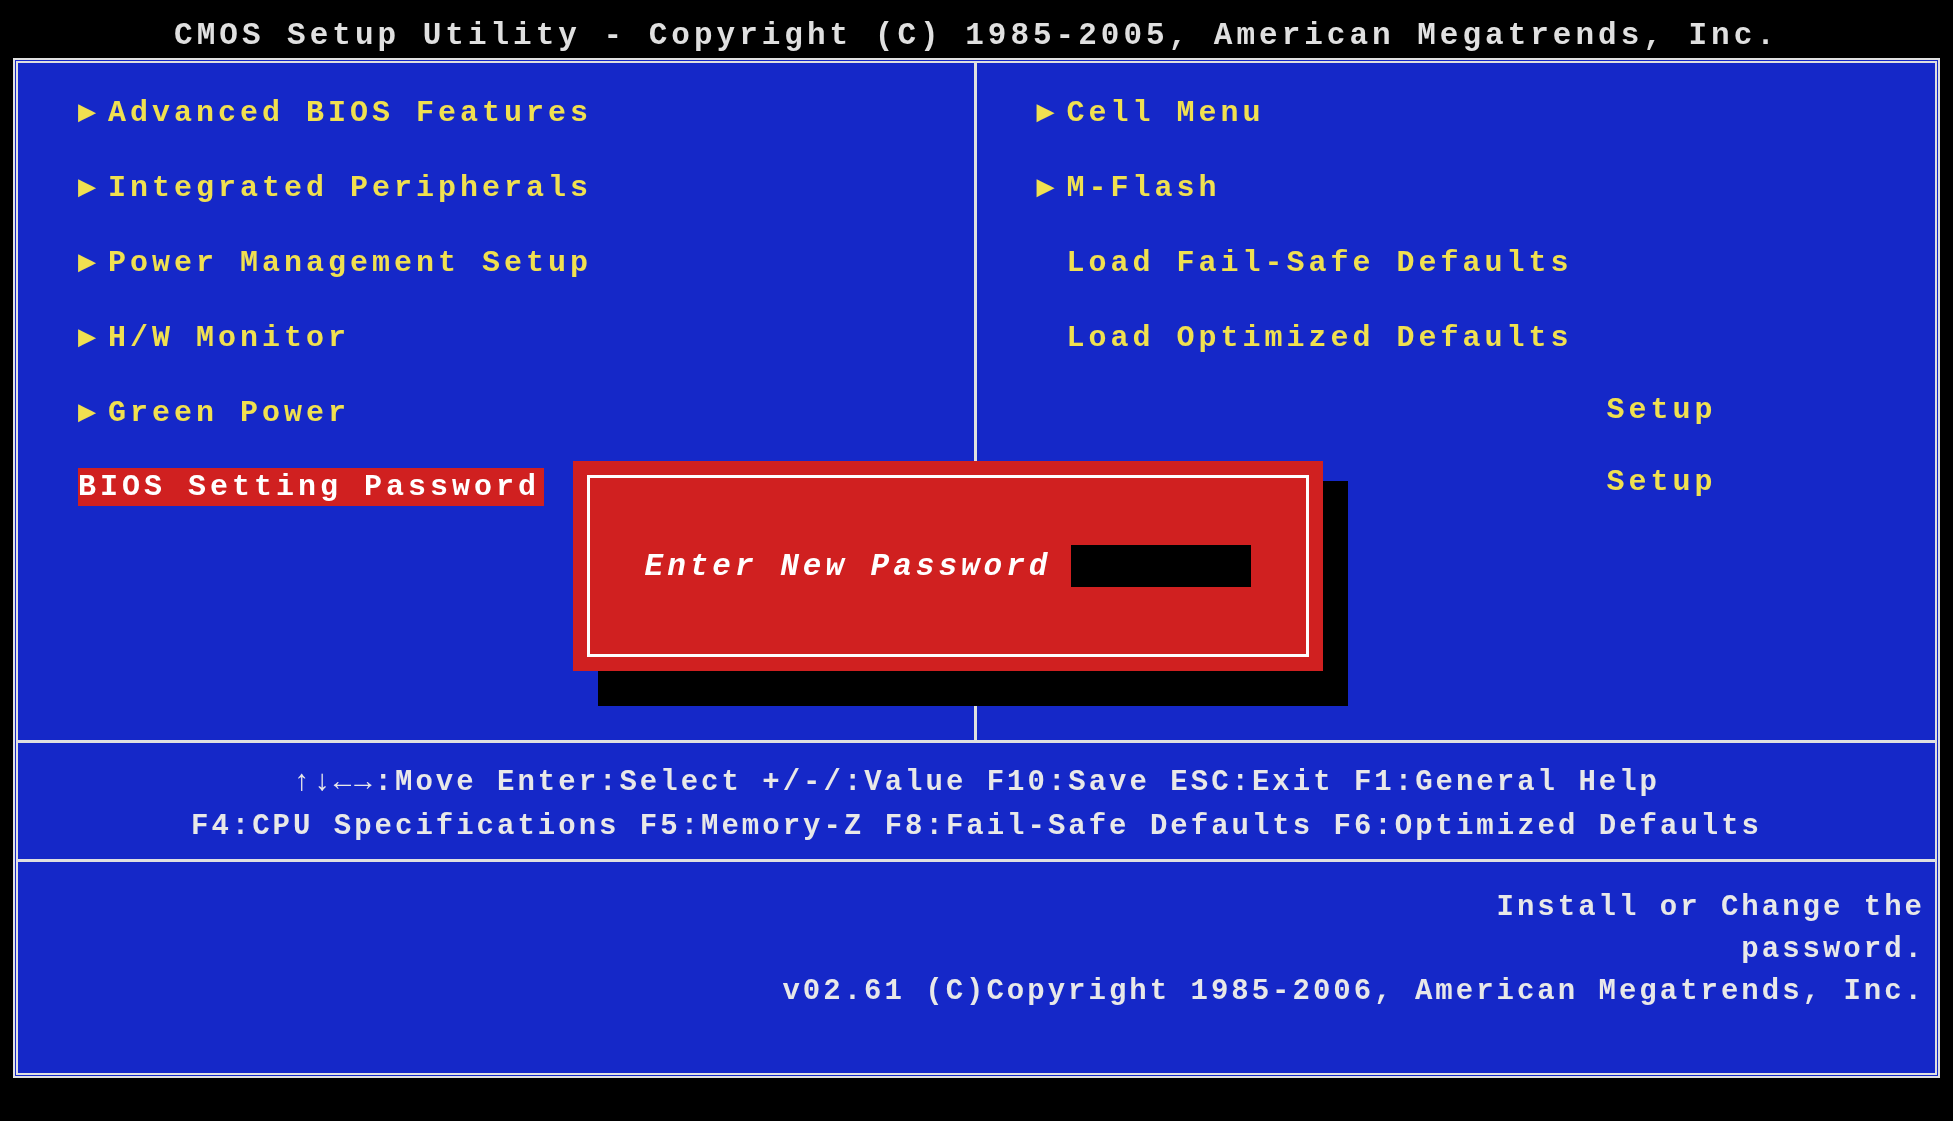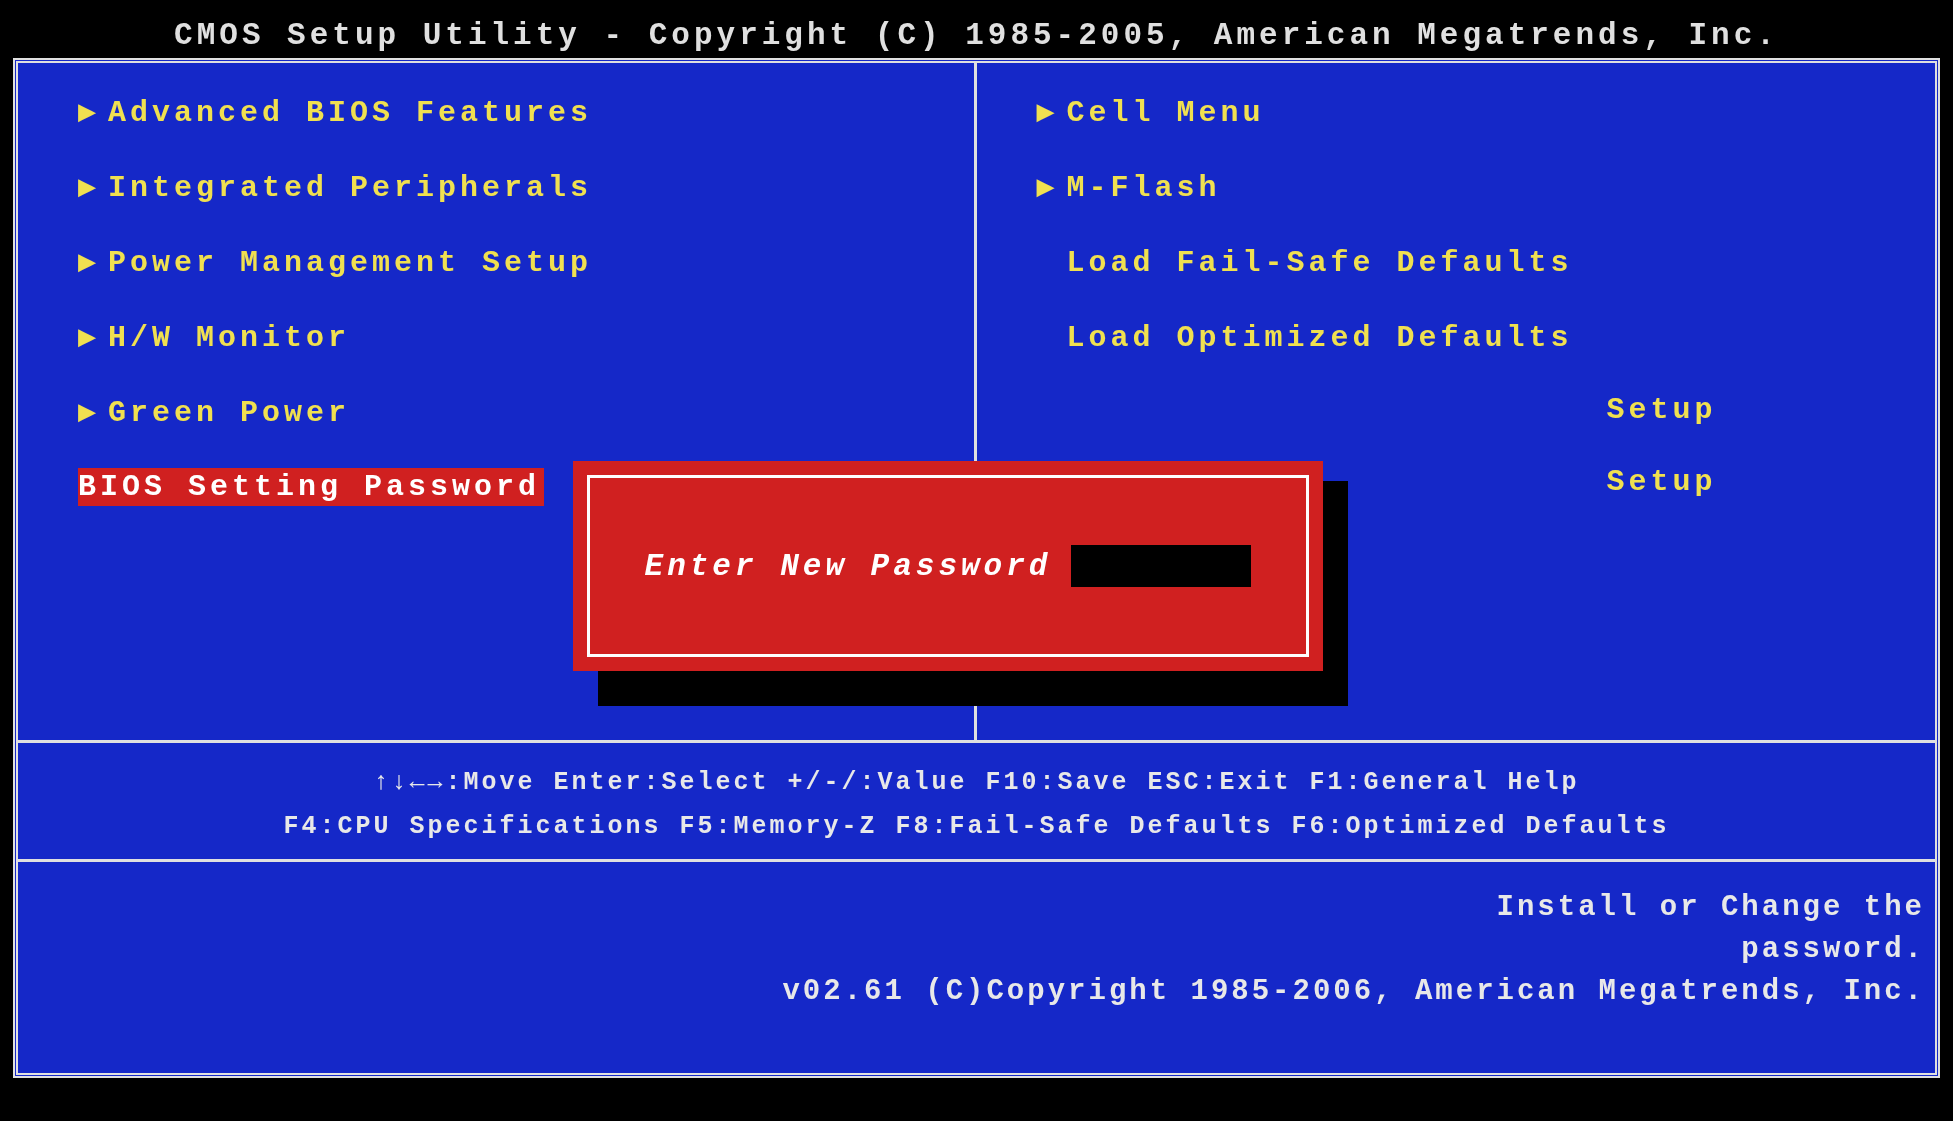--- a/index.html
+++ b/index.html
@@ -62,21 +62,21 @@
     background: #d02020;
     color: #ffffff;
     display: inline-block;
     padding: 2px 4px 2px 0;
   }
   .help-area {
     color: #e8e8e8;
     text-align: center;
     padding: 18px 10px 10px 10px;
     border-bottom: 3px solid #e0e0e0;
-    font-size: 25px;
+    font-size: 29px;
     letter-spacing: 3px;
     line-height: 44px;
   }
   .status-area {
     color: #e8e8e8;
     text-align: right;
     padding: 25px 10px 10px 10px;
     font-size: 29px;
     letter-spacing: 3px;
     line-height: 42px;

